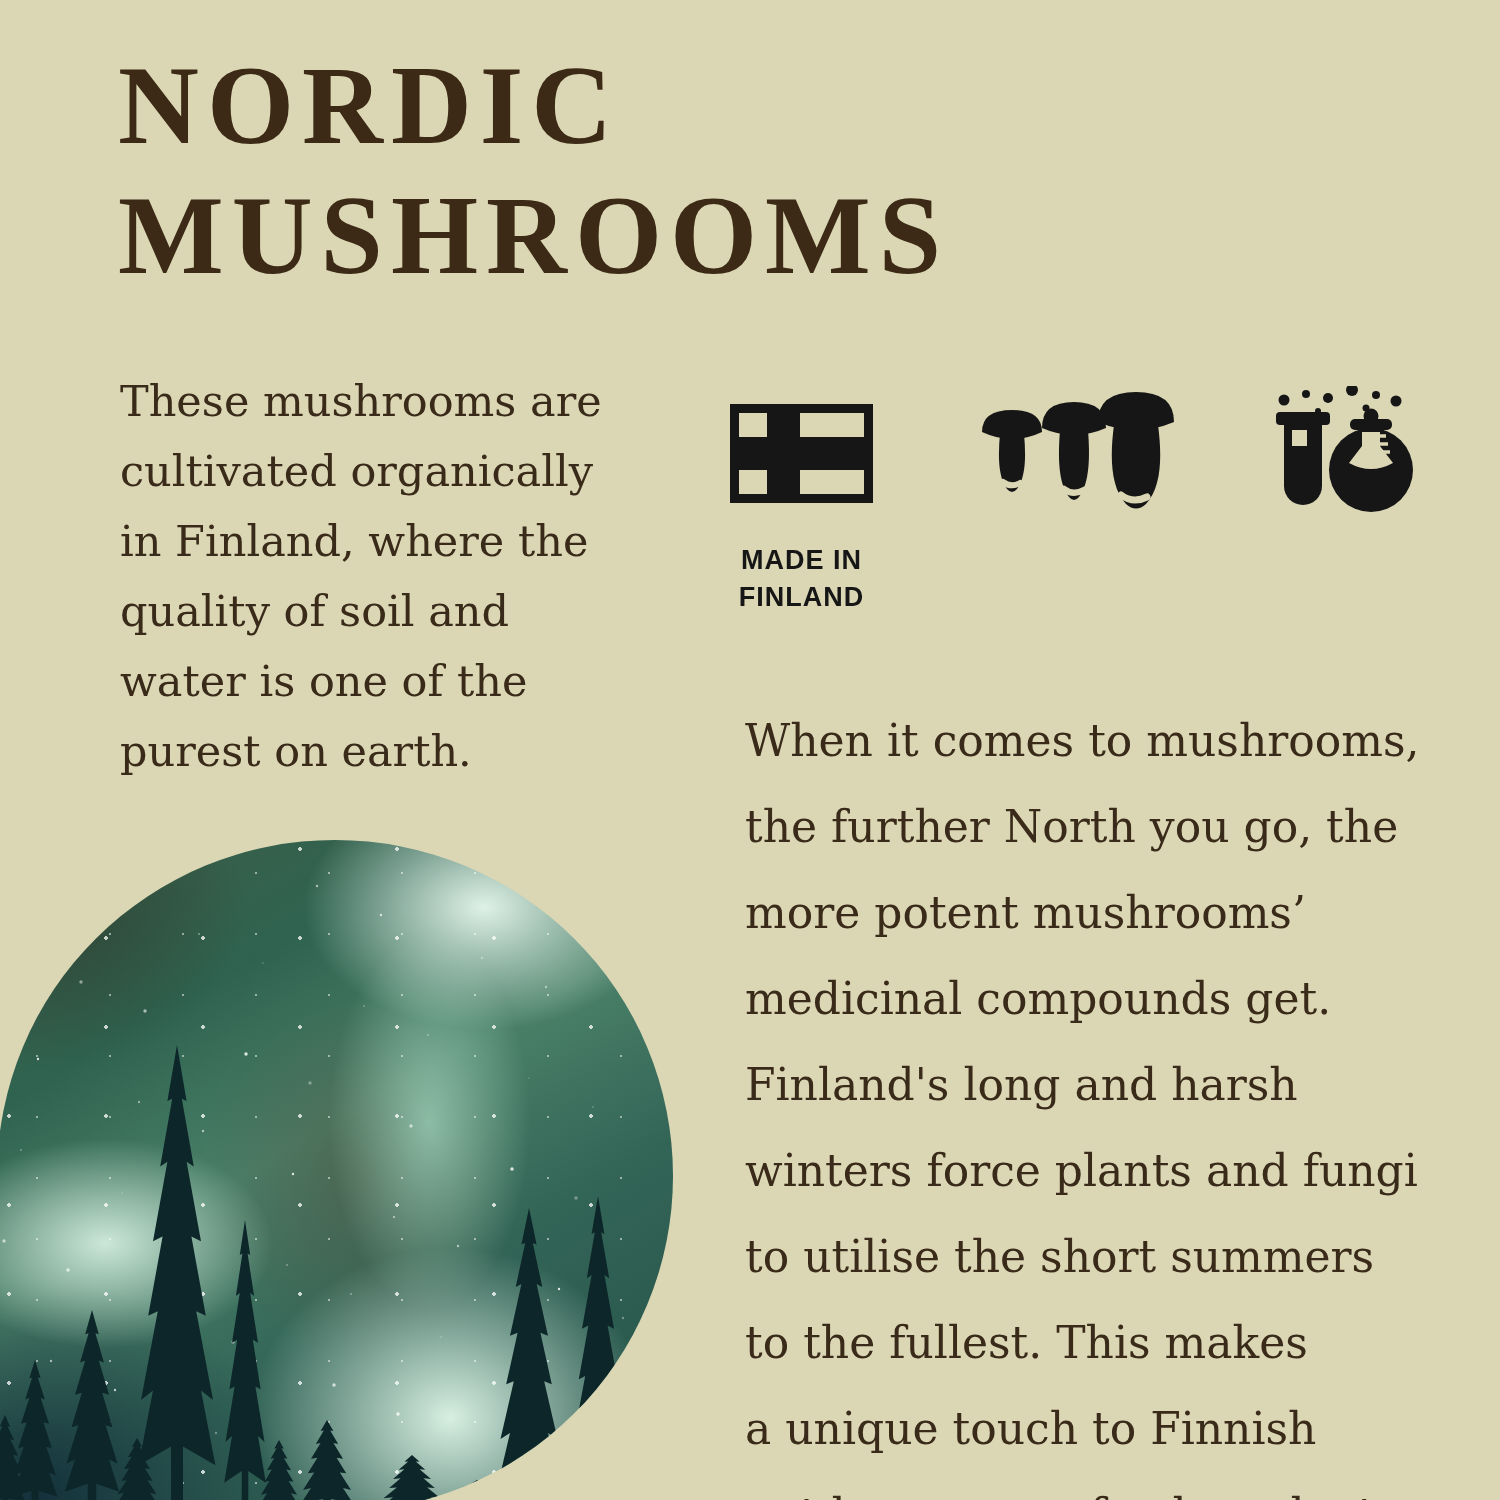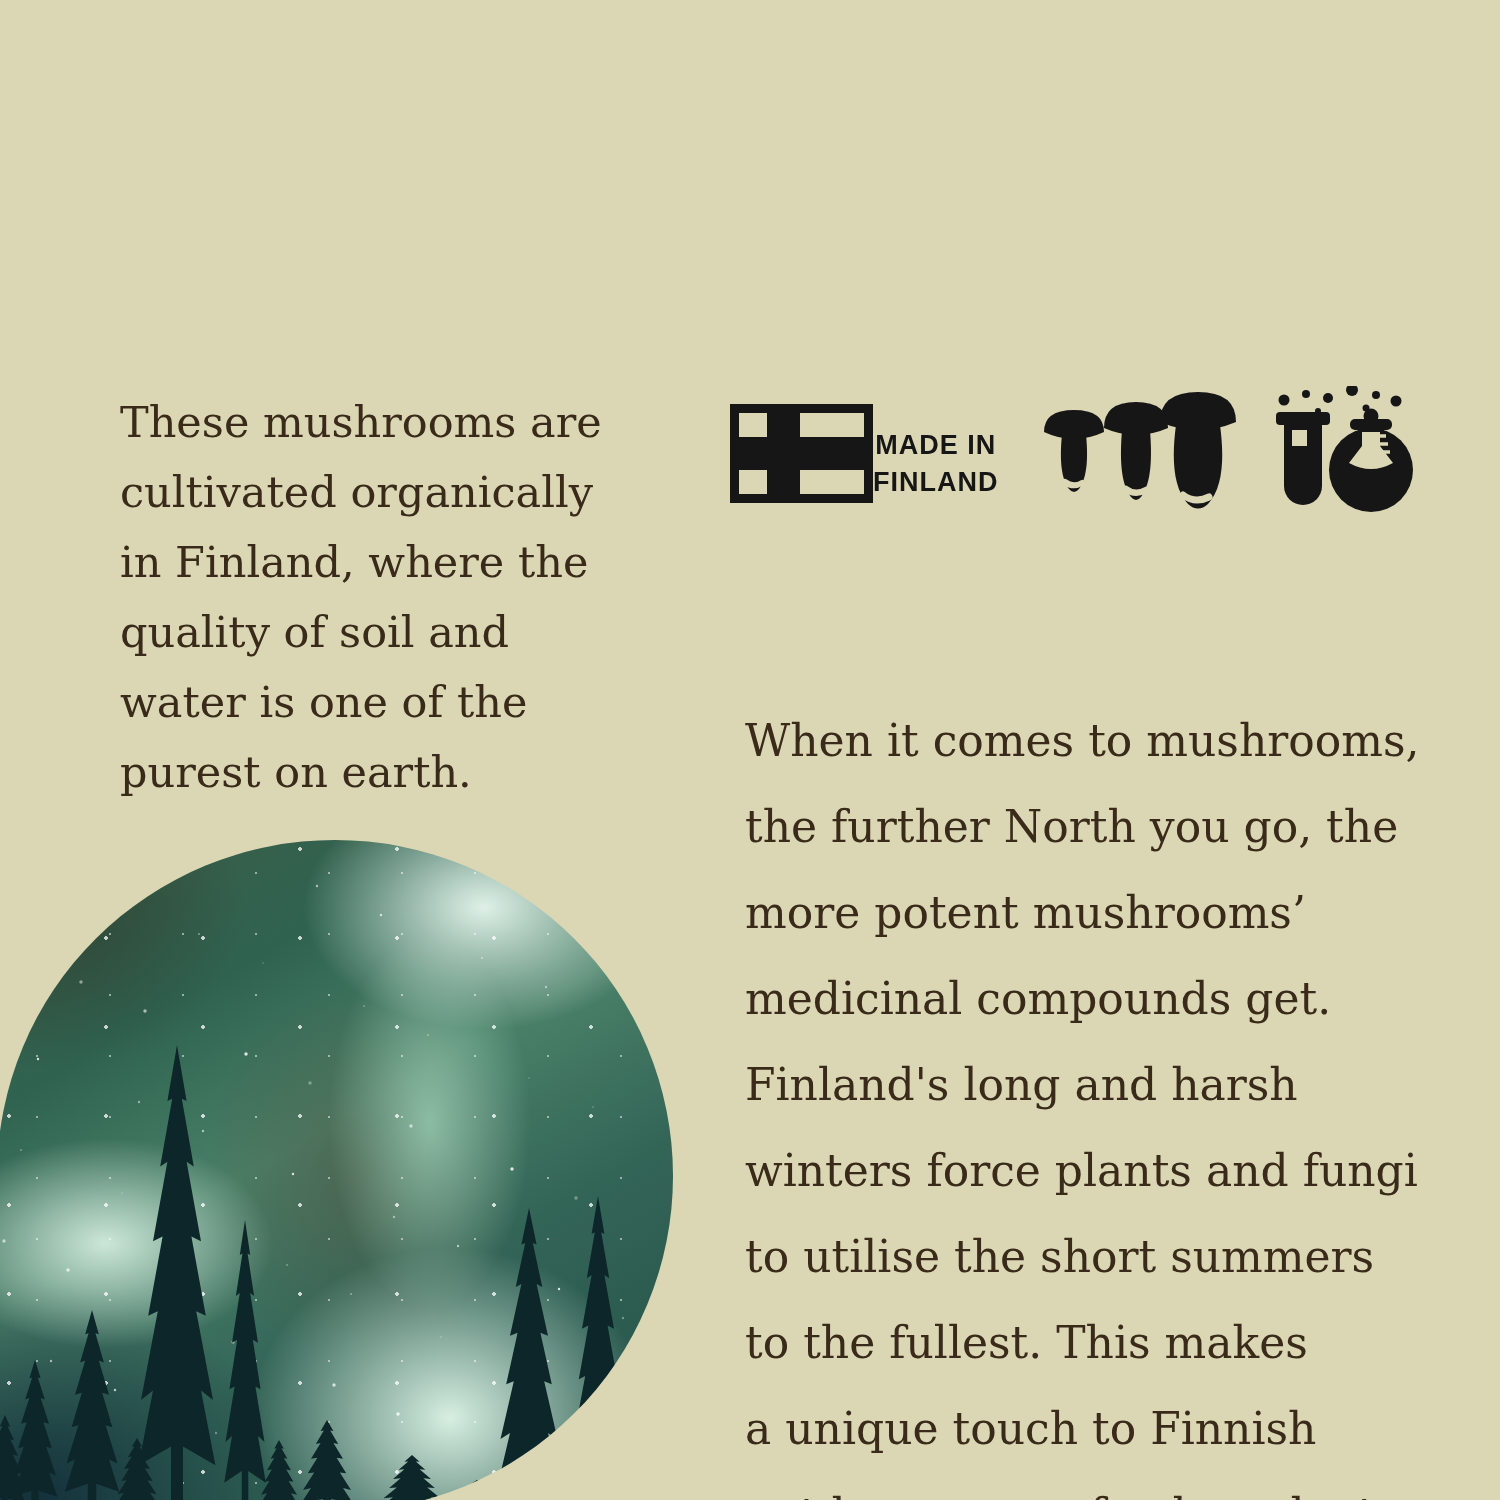--- a/index.html
+++ b/index.html
@@ -10,29 +10,29 @@
     font-family:"DejaVu Serif",serif;
   }
   .title{
     position:absolute;left:118px;top:40px;margin:0;
     color:var(--title,#3C2A16);
     font-family:"Liberation Serif",serif;font-weight:700;
     font-size:112px;line-height:130px;letter-spacing:8px;
   }
   .title span{display:block;}
   .intro{
-    position:absolute;left:120px;top:387px;margin:0;width:560px;
+    position:absolute;left:120px;top:366px;margin:0;width:560px;
     color:var(--body-text,#392A19);
     font-size:43px;line-height:70px;white-space:pre-line;
   }
   .badges{
     position:absolute;left:730px;top:386px;width:696px;
     display:flex;justify-content:space-between;
   }
-  .badge{display:flex;align-items:center;}
+  .badge{display:flex;flex-direction:column;align-items:center;}
   .badge-icon-box{height:126px;display:flex;align-items:flex-end;justify-content:center;}
   .badge-label{
     margin-top:30px;
     font-family:"Liberation Sans",sans-serif;font-weight:700;
     font-size:27px;line-height:37px;letter-spacing:1px;
     color:var(--icon,#161616);text-align:center;white-space:pre-line;
   }
   .flag-svg{margin-bottom:9px;}
   .body-par{
     position:absolute;left:745px;top:698px;margin:0;width:760px;
@@ -61,20 +61,24 @@
   .ink{fill:var(--icon,#161616);}
   .ink-stroke{stroke:var(--icon,#161616);fill:none;}
   .paper{fill:var(--background,#DBD7B4);}
   .paper-stroke{stroke:var(--background,#DBD7B4);fill:none;}
 </style>
 </head>
 <body>
 
 <div class="page">
 
+  <h1 class="title">
+    <span>NORDIC</span>
+    <span>MUSHROOMS</span>
+  </h1>
 
   <p class="intro">These mushrooms are
 cultivated organically
 in Finland, where the
 quality of soil and
 water is one of the
 purest on earth.</p>
 
   <div class="badges">
 

